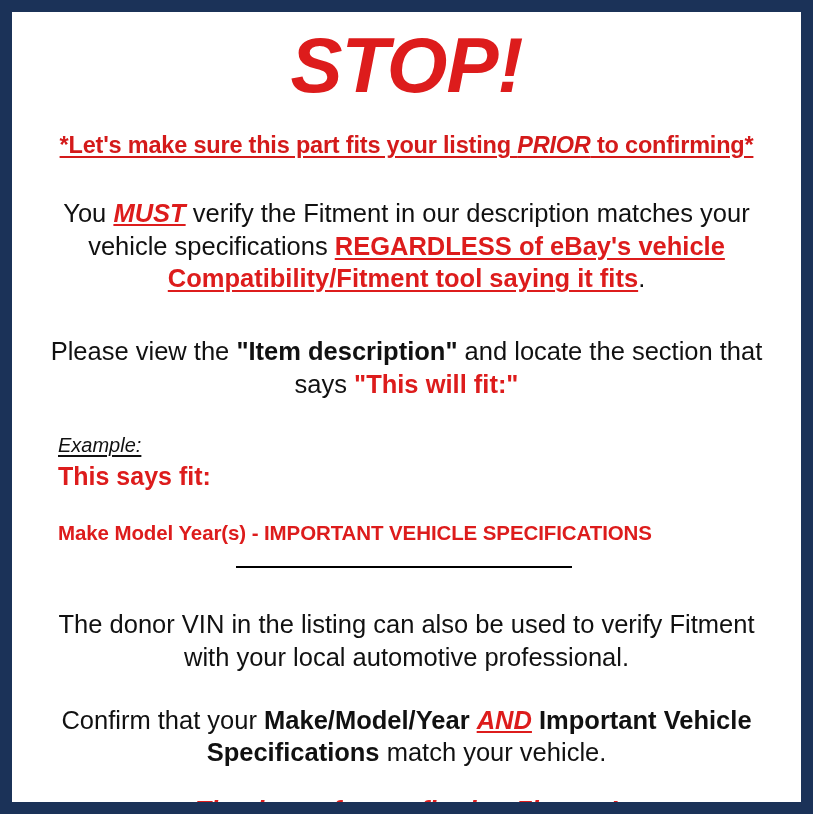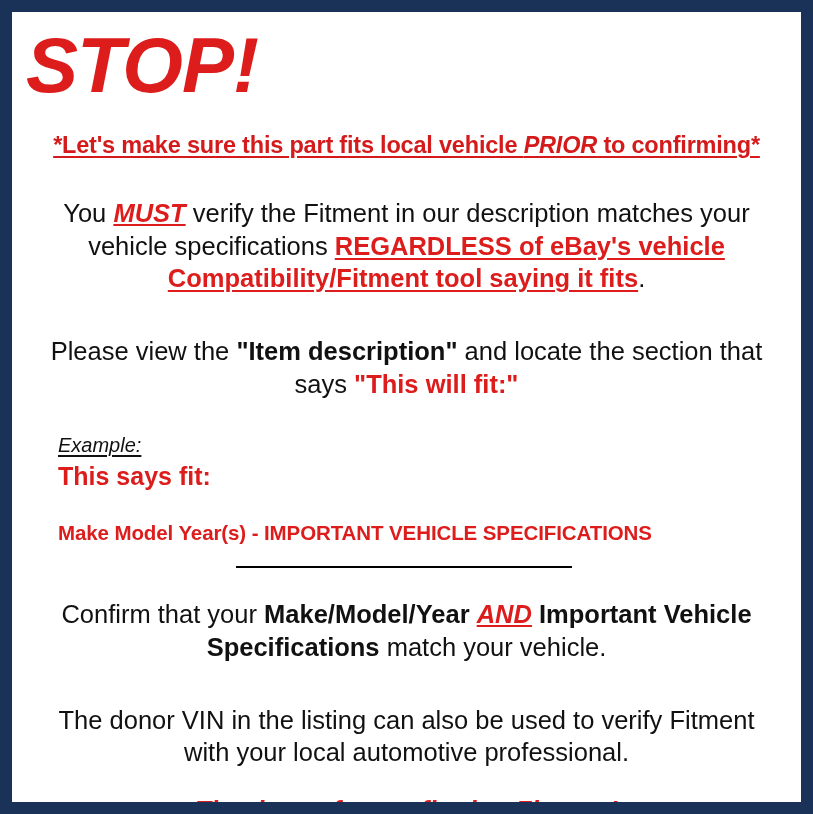--- a/index.html
+++ b/index.html
@@ -35,21 +35,21 @@
 
   
   .headline {
     color: #dd1c1c;
     font-weight: bold;
     font-style: italic;
     font-size: 78px;
     line-height: 1;
     letter-spacing: -1px;
     margin: 14px 0 12px 0;
-    text-align: left;
+    text-align: center;
     white-space: nowrap;
   }
 
   
   .subtitle {
     color: #d41a1a;
     font-weight: bold;
     font-size: 23.5px;
     line-height: 1.15;
     margin: 28px 0 0 0;
@@ -155,21 +155,21 @@
 </style>
 </head>
 <body>
 
 <div id="notice-card">
   <div class="inner">
 
     <div class="headline">STOP!</div>
 
     <div class="subtitle">
-      <span>*Let's make sure this part fits local vehicle </span><span class="ital">PRIOR</span><span> to confirming*</span>
+      <span>*Let's make sure this part fits your listing </span><span class="ital">PRIOR</span><span> to confirming*</span>
     </div>
 
     <p class="para p-must">
       <span>You </span><span class="must">MUST</span><span> verify the Fitment in our description matches your vehicle specifications </span><span class="regardless">REGARDLESS of eBay's vehicle Compatibility/Fitment tool saying it fits</span><span>.</span>
     </p>
 
     <p class="para p-please">
       <span>Please view the </span><span class="bold">"Item description"</span><span> and locate the section that says </span><span class="bold red">"This will fit:"</span>
     </p>
 
@@ -178,22 +178,22 @@
         <span class="example-label">Example:</span>
       </div>
       <div class="example-fit">This says fit:</div>
       <div class="example-spec">Make Model Year(s) - IMPORTANT VEHICLE SPECIFICATIONS</div>
     </div>
 
     <div class="divider-wrap">
       <span class="divider"></span>
     </div>
 
+    <p class="para p-vin">The donor VIN in the listing can also be used to verify Fitment with your local automotive professional.</p>
+
     <p class="para p-confirm">
       <span>Confirm that your </span><span class="bold">Make/Model/Year</span><span> </span><span class="andword">AND</span><span> </span><span class="bold">Important Vehicle Specifications</span><span> match your vehicle.</span>
     </p>
-
-    <p class="para p-vin">The donor VIN in the listing can also be used to verify Fitment with your local automotive professional.</p>
 
     <div class="thanks">Thank you for confirming Fitment!</div>
 
   </div>
 </div>
 
 </body></html>

